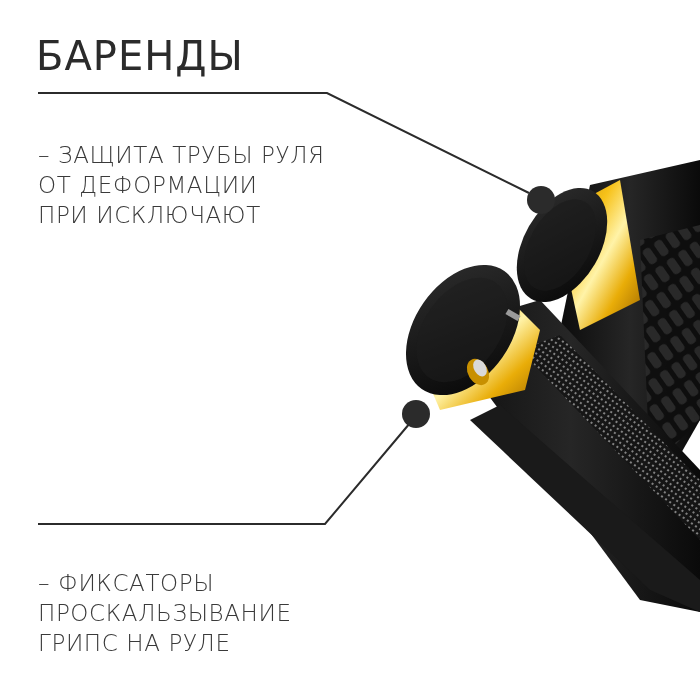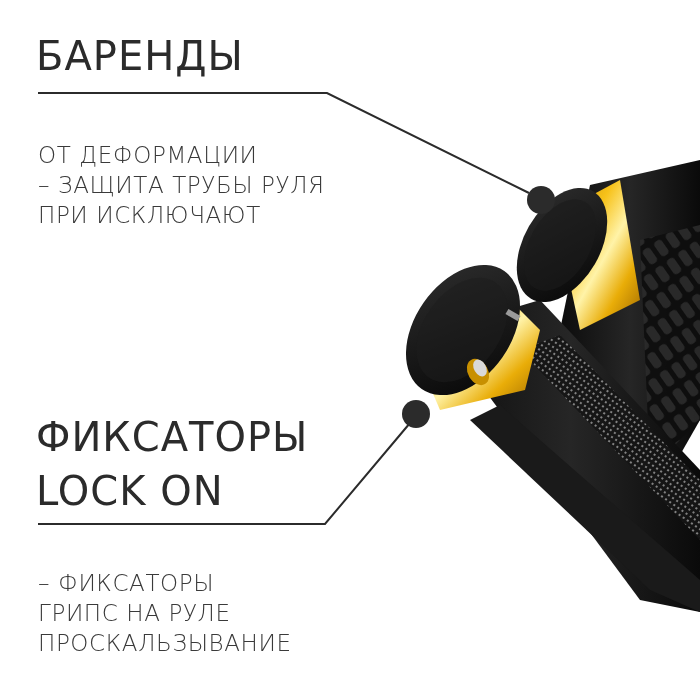--- a/index.html
+++ b/index.html
@@ -100,28 +100,24 @@
     <circle cx="541" cy="200" r="14" fill="#2b2b2b"></circle>
 
     <polyline points="38,524 325,524 410,423" fill="none" stroke="#2b2b2b" stroke-width="2"></polyline>
     <circle cx="416" cy="414" r="14" fill="#2b2b2b"></circle>
   </svg>
 
   <div class="heading" style="top:32px;">
     <div>БАРЕНДЫ</div>
   </div>
   <div class="desc" style="top:140px;">
+    <div>– ЗАЩИТА ТРУБЫ РУЛЯ</div>
     <div>ОТ ДЕФОРМАЦИИ</div>
-    <div>– ЗАЩИТА ТРУБЫ РУЛЯ</div>
     <div>ПРИ ИСКЛЮЧАЮТ</div>
   </div>
 
-  <div class="heading" style="top:410px; line-height:54px;">
-    <div>ФИКСАТОРЫ</div>
-    <div>LOCK ON</div>
-  </div>
   <div class="desc" style="top:568px;">
     <div>– ФИКСАТОРЫ</div>
+    <div>ПРОСКАЛЬЗЫВАНИЕ</div>
     <div>ГРИПС НА РУЛЕ</div>
-    <div>ПРОСКАЛЬЗЫВАНИЕ</div>
   </div>
 
 </div>
 
 </body></html>

